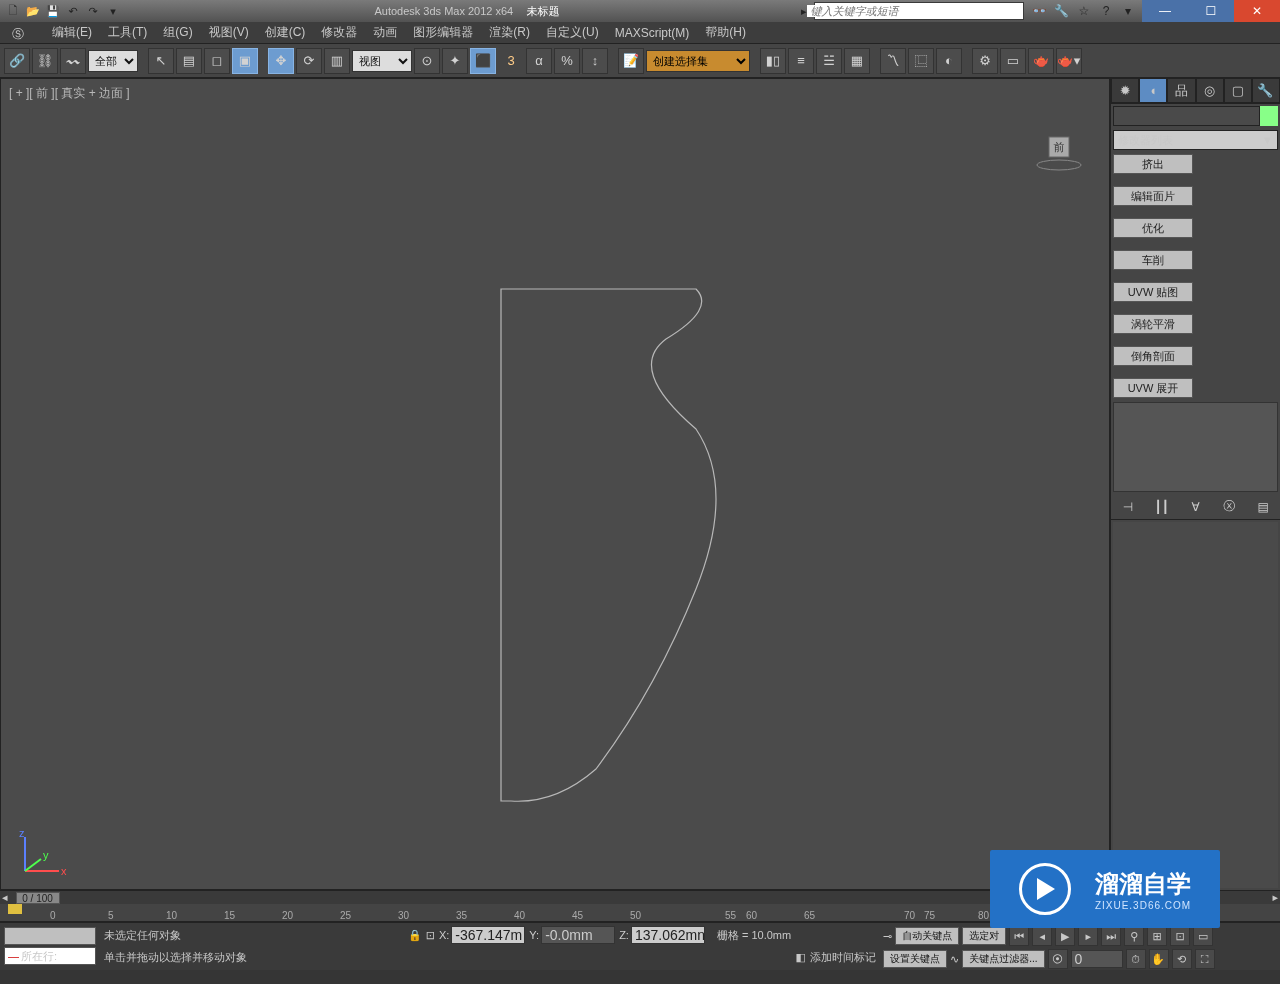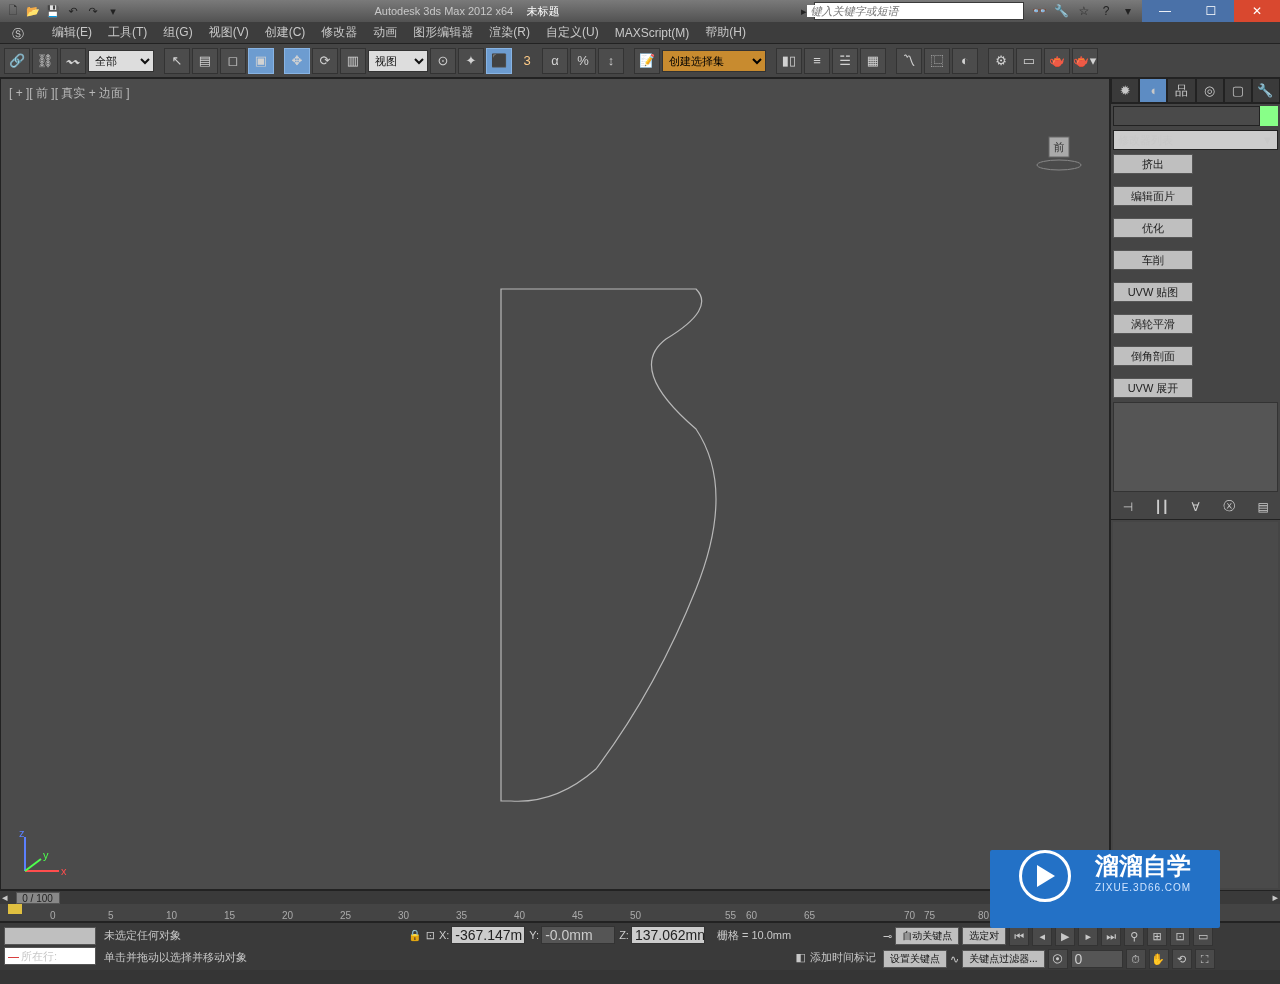--- a/index.html
+++ b/index.html
@@ -55,21 +55,21 @@
 .status-left .sb{height:18px;background:#bfbfbf;border:1px solid #555;color:#111;font-size:10px;display:flex;align-items:center;padding:0 3px}
 .status-mid{flex:1;display:flex;flex-direction:column;padding:3px 4px;gap:4px}
 .status-mid .r{display:flex;align-items:center;gap:4px;height:18px}
 .coordbox{display:flex;align-items:center;gap:2px}
 .coordbox .lbl{color:#ccc}
 .coordbox .val{width:74px;height:18px;background:#555;border:1px solid #333;color:#ccc;font-size:14px;padding:0 3px;line-height:16px}
 .coordbox .val.on{background:#ccc;color:#222}
 .status-right{width:400px;display:flex;flex-wrap:wrap;align-items:center;gap:3px;padding:3px}
 .status-right .btn{height:18px;background:#bfbfbf;border:1px solid #555;color:#111;font-size:10px;padding:0 6px;display:flex;align-items:center}
 .status-right .ibtn{width:20px;height:20px;background:#4a4a4a;border:1px solid #333;display:flex;align-items:center;justify-content:center;font-size:11px}
-.watermark{position:absolute;right:60px;bottom:56px;width:230px;height:78px;background:#2371c6;display:flex;justify-content:center;gap:24px;z-index:10;border-radius:2px}
+.watermark{position:absolute;right:60px;bottom:56px;width:230px;height:78px;background:#2371c6;display:flex;align-items:center;justify-content:center;gap:24px;z-index:10;border-radius:2px}
 .watermark .play{width:52px;height:52px;border:3px solid #fff;border-radius:50%;display:flex;align-items:center;justify-content:center}
 .watermark .play svg{margin-left:4px}
 .watermark .txt{display:flex;flex-direction:column}
 .watermark .big{color:#fff;font-size:24px;font-weight:bold}
 .watermark .sm{color:#cfe4ff;font-size:10px;letter-spacing:1px}
 </style>
 </head>
 <body>
 
 <div class="winbar">
@@ -115,21 +115,21 @@
   <span>渲染(R)</span>
   <span>自定义(U)</span>
   <span>MAXScript(M)</span>
   <span>帮助(H)</span>
 </div>
 
 <div class="toolbar">
   <div class="tbtn">🔗</div>
   <div class="tbtn">⛓</div>
   <div class="tbtn">〰</div>
-  <select class="tselect" style="width:66px"><option>全部</option></select>
+  <select class="tselect" style="width:50px"><option>全部</option></select>
   <div class="tsep"></div>
   <div class="tbtn">↖</div>
   <div class="tbtn">▤</div>
   <div class="tbtn">◻</div>
   <div class="tbtn on">▣</div>
   <div class="tsep"></div>
   <div class="tbtn on">✥</div>
   <div class="tbtn">⟳</div>
   <div class="tbtn">▥</div>
   <select class="tselect" style="width:60px"><option>视图</option></select>

